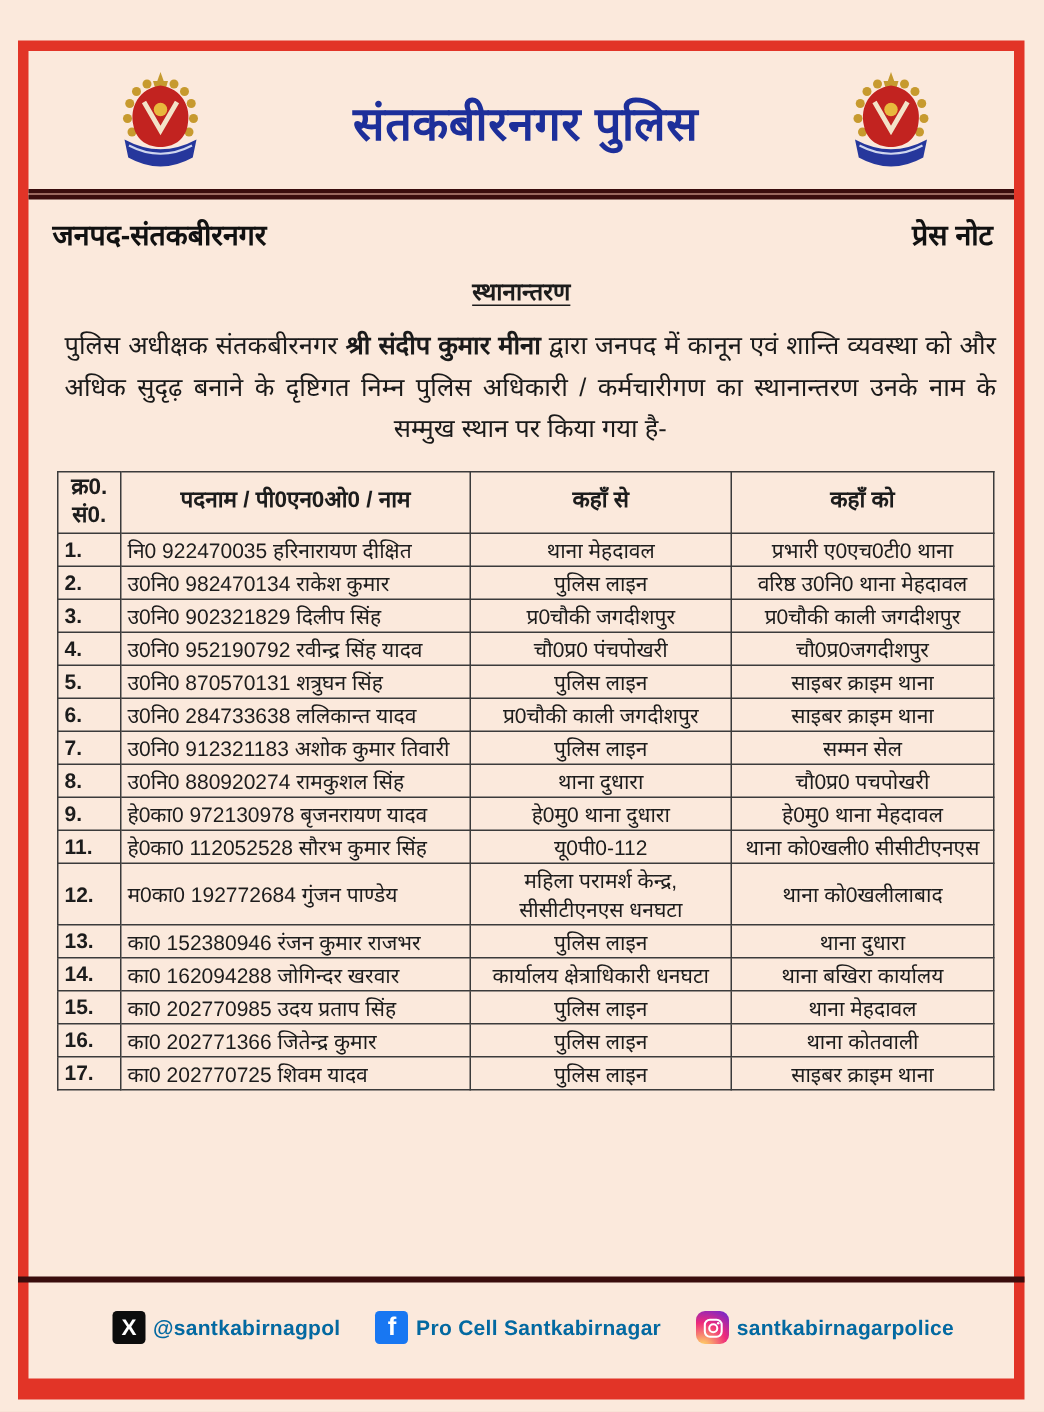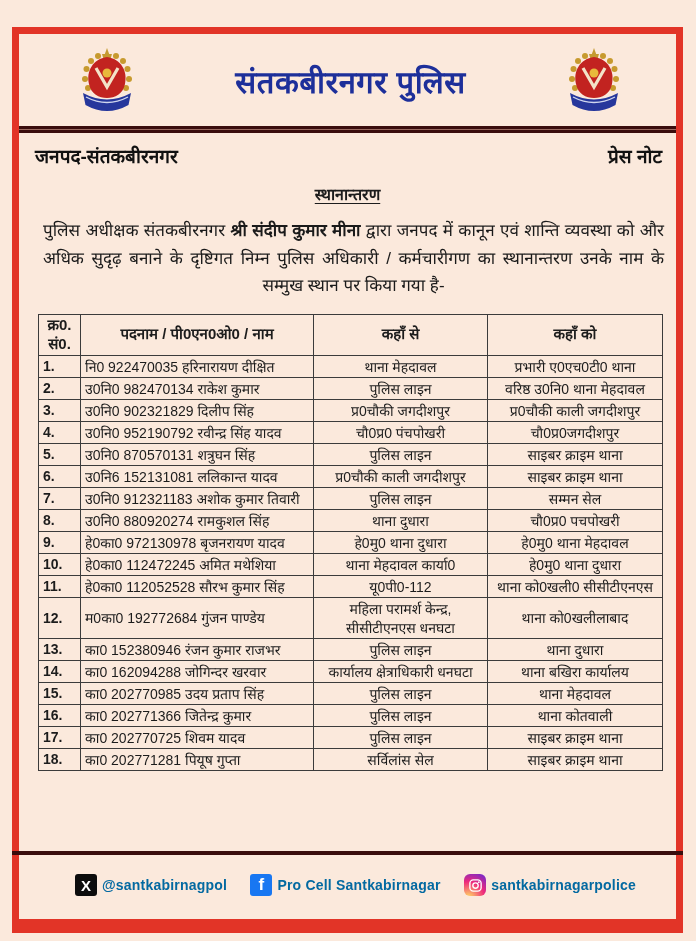--- a/index.html
+++ b/index.html
@@ -216,21 +216,21 @@
 
       <tr>
         <td class="c-sn">5.</td>
         <td class="c-name">उ0नि0 870570131 शत्रुघन सिंह</td>
         <td class="c-from">पुलिस लाइन</td>
         <td class="c-to">साइबर क्राइम थाना</td>
       </tr>
 
       <tr>
         <td class="c-sn">6.</td>
-        <td class="c-name">उ0नि6 152131081 ललिकान्त यादव</td>
+        <td class="c-name">उ0नि0 284733638 ललिकान्त यादव</td>
         <td class="c-from">प्र0चौकी काली जगदीशपुर</td>
         <td class="c-to">साइबर क्राइम थाना</td>
       </tr>
 
       <tr>
         <td class="c-sn">7.</td>
         <td class="c-name">उ0नि0 912321183 अशोक कुमार तिवारी</td>
         <td class="c-from">पुलिस लाइन</td>
         <td class="c-to">सम्मन सेल</td>
       </tr>
@@ -242,26 +242,20 @@
         <td class="c-to">चौ0प्र0 पचपोखरी</td>
       </tr>
 
       <tr>
         <td class="c-sn">9.</td>
         <td class="c-name">हे0का0 972130978 बृजनरायण यादव</td>
         <td class="c-from">हे0मु0 थाना दुधारा</td>
         <td class="c-to">हे0मु0 थाना मेहदावल</td>
       </tr>
 
-      <tr>
-        <td class="c-sn">10.</td>
-        <td class="c-name">हे0का0 112472245 अमित मथेशिया</td>
-        <td class="c-from">थाना मेहदावल कार्या0</td>
-        <td class="c-to">हे0मु0 थाना दुधारा</td>
-      </tr>
 
       <tr>
         <td class="c-sn">11.</td>
         <td class="c-name">हे0का0 112052528 सौरभ कुमार सिंह</td>
         <td class="c-from">यू0पी0-112</td>
         <td class="c-to">थाना को0खली0 सीसीटीएनएस</td>
       </tr>
 
       <tr>
         <td class="c-sn">12.</td>
@@ -299,26 +293,20 @@
         <td class="c-to">थाना कोतवाली</td>
       </tr>
 
       <tr>
         <td class="c-sn">17.</td>
         <td class="c-name">का0 202770725 शिवम यादव</td>
         <td class="c-from">पुलिस लाइन</td>
         <td class="c-to">साइबर क्राइम थाना</td>
       </tr>
 
-      <tr>
-        <td class="c-sn">18.</td>
-        <td class="c-name">का0 202771281 पियूष गुप्ता</td>
-        <td class="c-from">सर्विलांस सेल</td>
-        <td class="c-to">साइबर क्राइम थाना</td>
-      </tr>
     </tbody>
     </table>
 
     <div class="footer-rule"></div>
     <div class="social-row">
       <div class="social-item">
         <span class="icon-box icon-x">X</span>
         <span class="social-label">@santkabirnagpol</span>
       </div>
       <div class="social-item">

